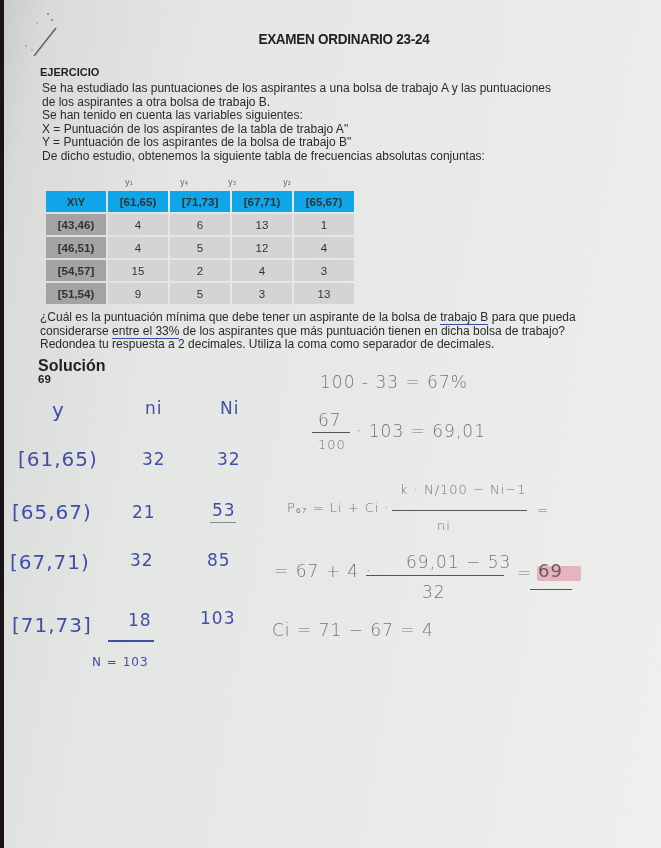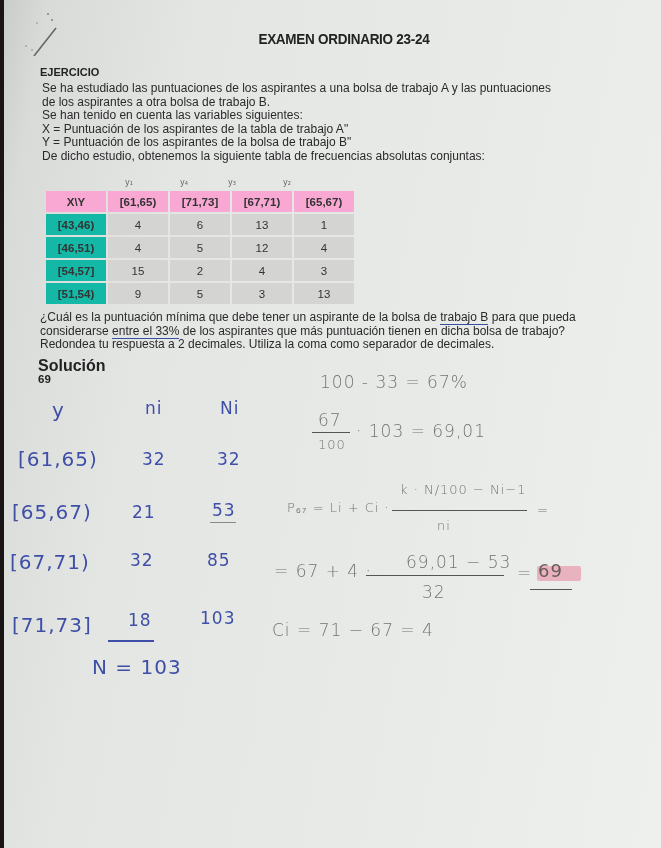--- a/index.html
+++ b/index.html
@@ -19,24 +19,24 @@
     .section-label { position: absolute; font-size: 11px; font-weight: bold; color: #222; }
     .intro { left: 42px; top: 82px; width: 540px; }
     .intro div { white-space: nowrap; }
     table.freq {
       position: absolute; left: 44px; top: 189px; border-collapse: separate; border-spacing: 2px;
       font-size: 11.5px; font-weight: bold; color: #333;
     }
     table.freq td, table.freq th {
       padding: 3px 4px; text-align: center; height: 15px;
     }
-    table.freq th { background: #f9a8d4; font-weight: bold; }
+    table.freq th { background: #0ea5e9; font-weight: bold; }
     table.freq th.corner { width: 52px; }
     table.freq th.col { width: 52px; }
-    table.freq td.rowh { background: #14b8a6; font-weight: bold; }
+    table.freq td.rowh { background: #a3a3a3; font-weight: bold; }
     table.freq td.val { background: #d4d5d3; font-weight: normal; width: 52px; }
     .col-notes { position: absolute; top: 178px; font-size: 8px; color: #666; font-family: "DejaVu Sans", sans-serif; }
     .question { left: 40px; top: 311px; width: 560px; }
     .question div { white-space: nowrap; }
     .uline { border-bottom: 1px solid #3a4fa0; }
     .sol-label { position: absolute; left: 38px; top: 357px; font-size: 16px; font-weight: bold; }
     .sol-value { position: absolute; left: 38px; top: 373px; font-size: 11.5px; font-weight: bold; }
     .hw-blue {
       position: absolute; font-family: "DejaVu Sans", sans-serif; color: #3f4fa8;
       font-size: 20px; font-weight: normal; white-space: nowrap; letter-spacing: 1px;
@@ -146,21 +146,21 @@
 <div class="frac-line" style="left:210px; top:522px; width:26px; background:#888;"></div>
 
 <div class="hw-blue" style="left:10px; top:550px;">[67,71)</div>
 <div class="hw-blue" style="left:130px; top:550px; font-size:17px;">32</div>
 <div class="hw-blue" style="left:207px; top:550px; font-size:17px;">85</div>
 
 <div class="hw-blue" style="left:12px; top:613px;">[71,73]</div>
 <div class="hw-blue" style="left:128px; top:610px; font-size:17px;">18</div>
 <div class="hw-blue" style="left:200px; top:608px; font-size:17px;">103</div>
 <div class="blue-line" style="left:108px; top:640px; width:46px;"></div>
-<div class="hw-blue" style="left:92px; top:655px; font-size:20px;">N = 103</div>
+<div class="hw-blue" style="left:92px; top:655px; font-size:12px;">N = 103</div>
 
 <div class="hw-grey" style="left:320px; top:372px;">100 - 33 = 67%</div>
 
 <div class="hw-grey" style="left:318px; top:410px;">67</div>
 <div class="frac-line" style="left:312px; top:432px; width:38px;"></div>
 <div class="hw-grey hw-grey-sm" style="left:318px; top:437px;">100</div>
 <div class="hw-grey" style="left:356px; top:421px;">· 103 = 69,01</div>
 
 <div class="hw-grey hw-grey-sm" style="left:287px; top:500px;">P₆₇ = Li + Ci ·</div>
 <div class="hw-grey hw-grey-sm" style="left:400px; top:482px;">k · N/100 − Ni−1</div>

